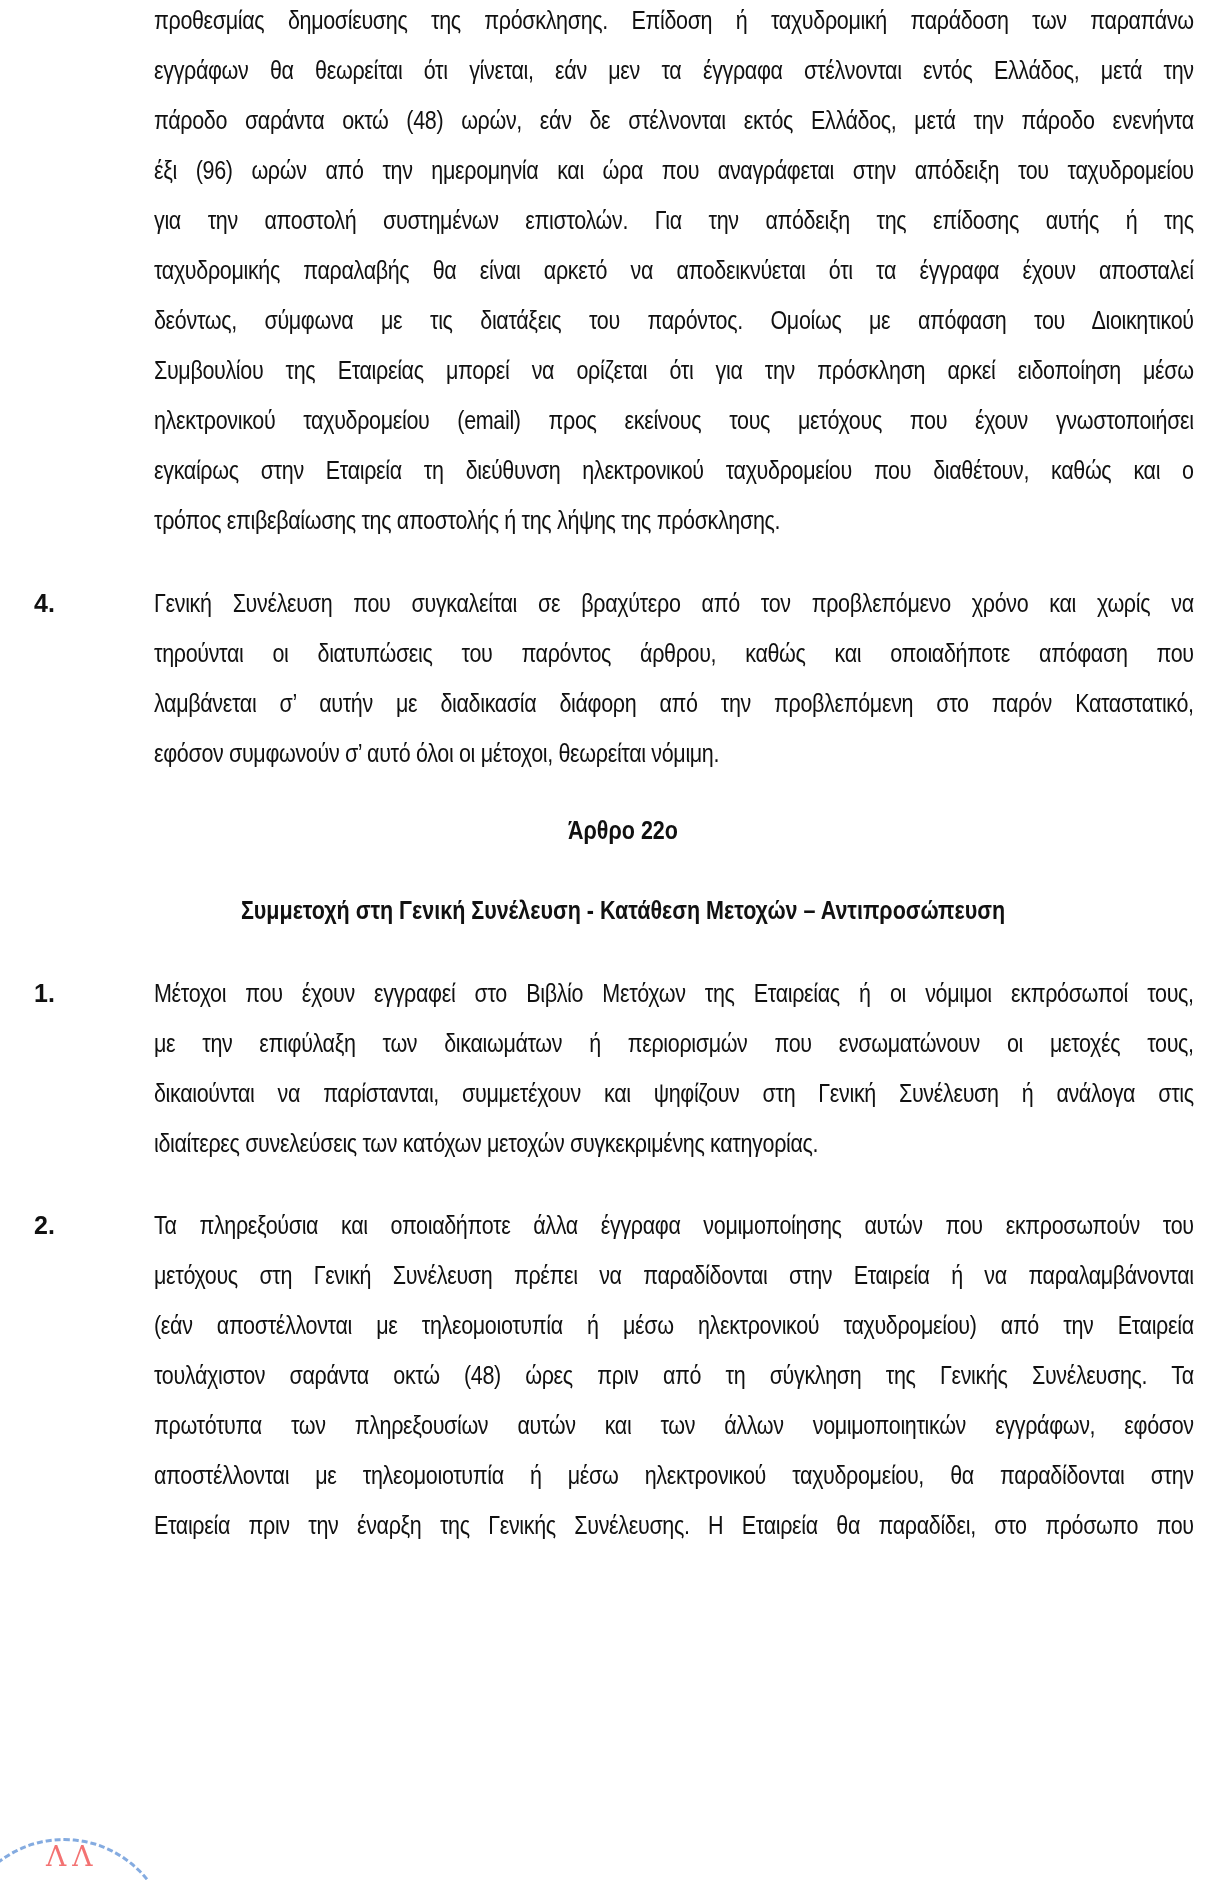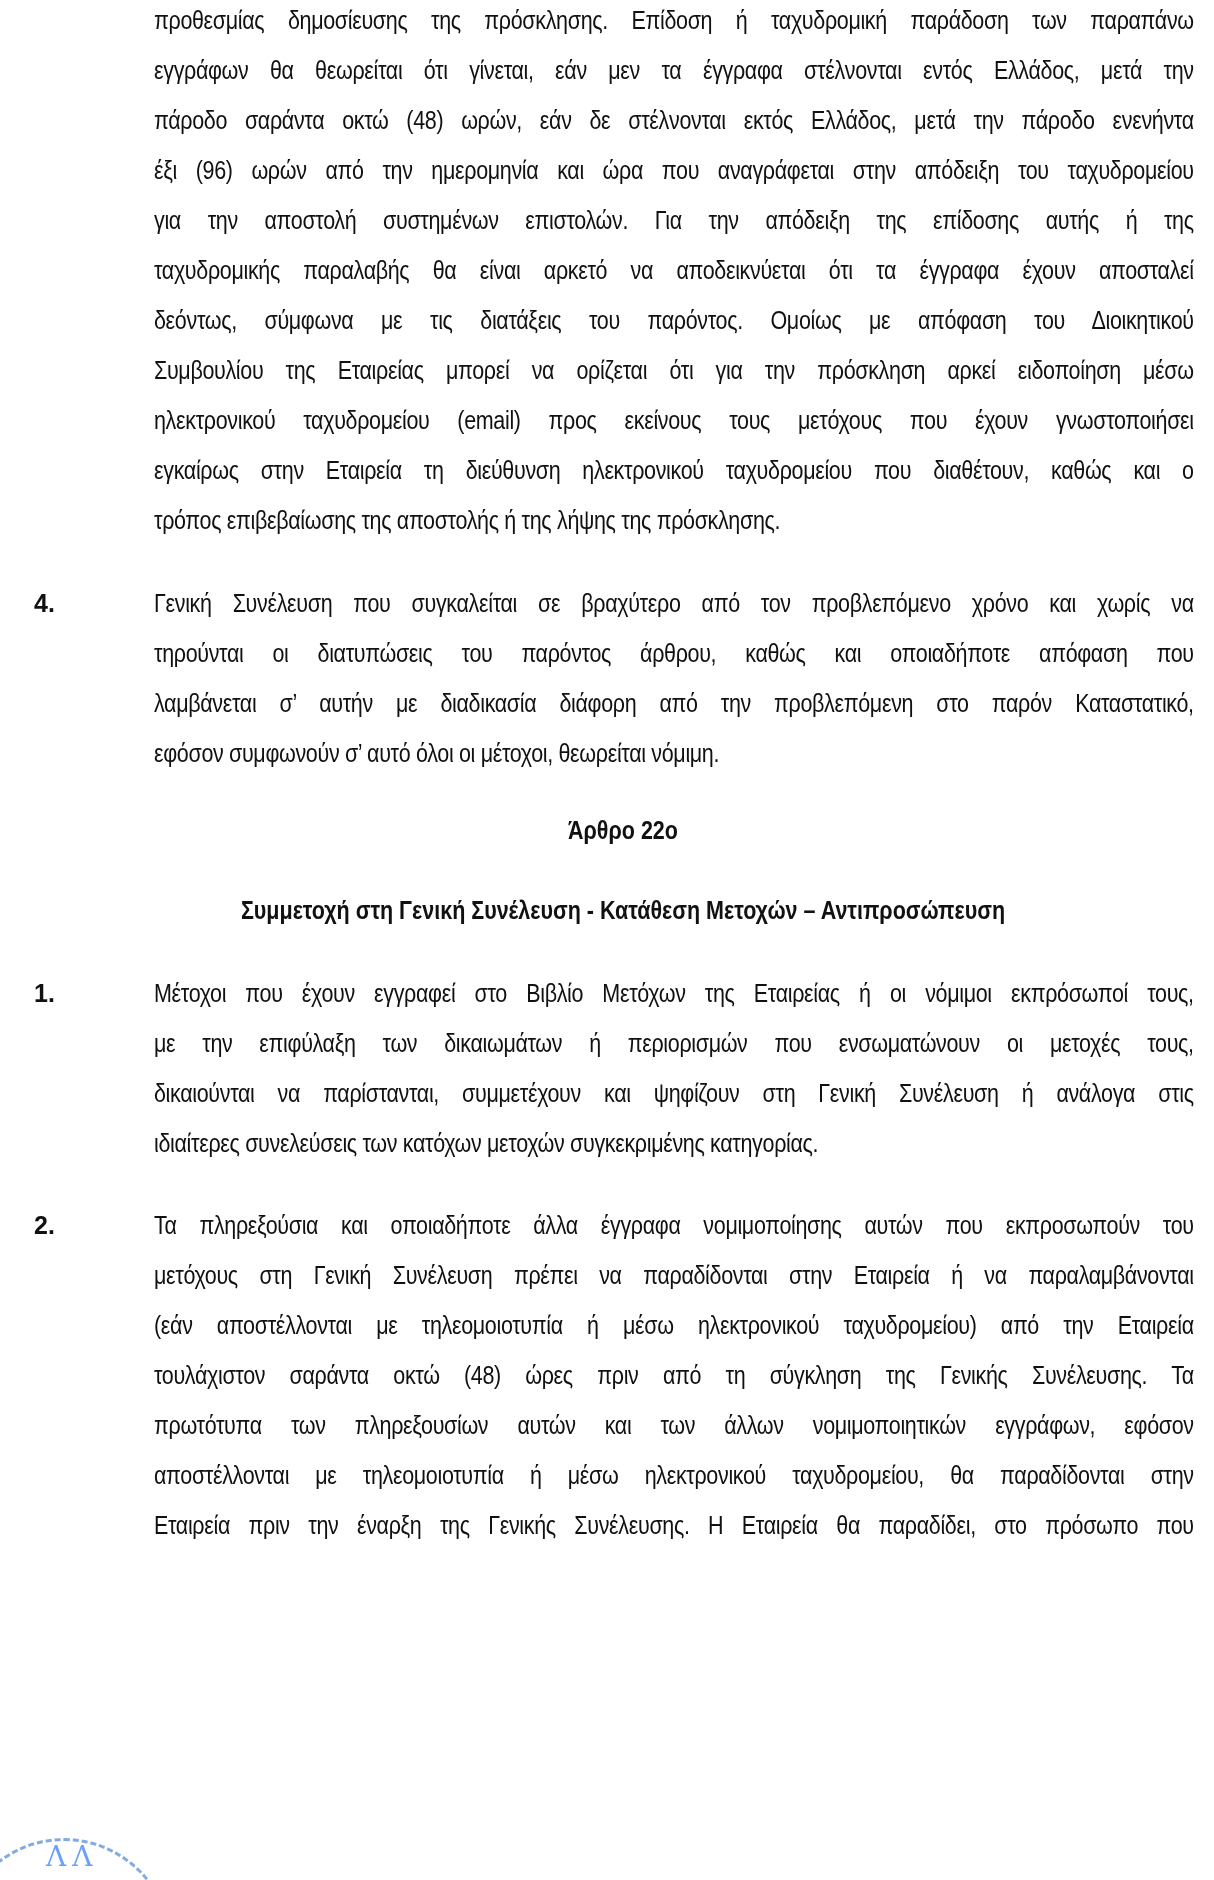--- a/index.html
+++ b/index.html
@@ -59,21 +59,21 @@
       width: 210px;
       height: 210px;
       border-radius: 50%;
       border: 3px dashed #5b8fd6;
       opacity: 0.75;
     }
     .stamp-text {
       position: absolute;
       left: 30px;
       top: 1840px;
-      color: #3b82f6;
+      color: #ef4444;
       font-family: "DejaVu Serif", serif;
       font-size: 28px;
       letter-spacing: 6px;
       opacity: 0.75;
     }
   </style>
 </head>
 <body>
 
 <div class="page">

